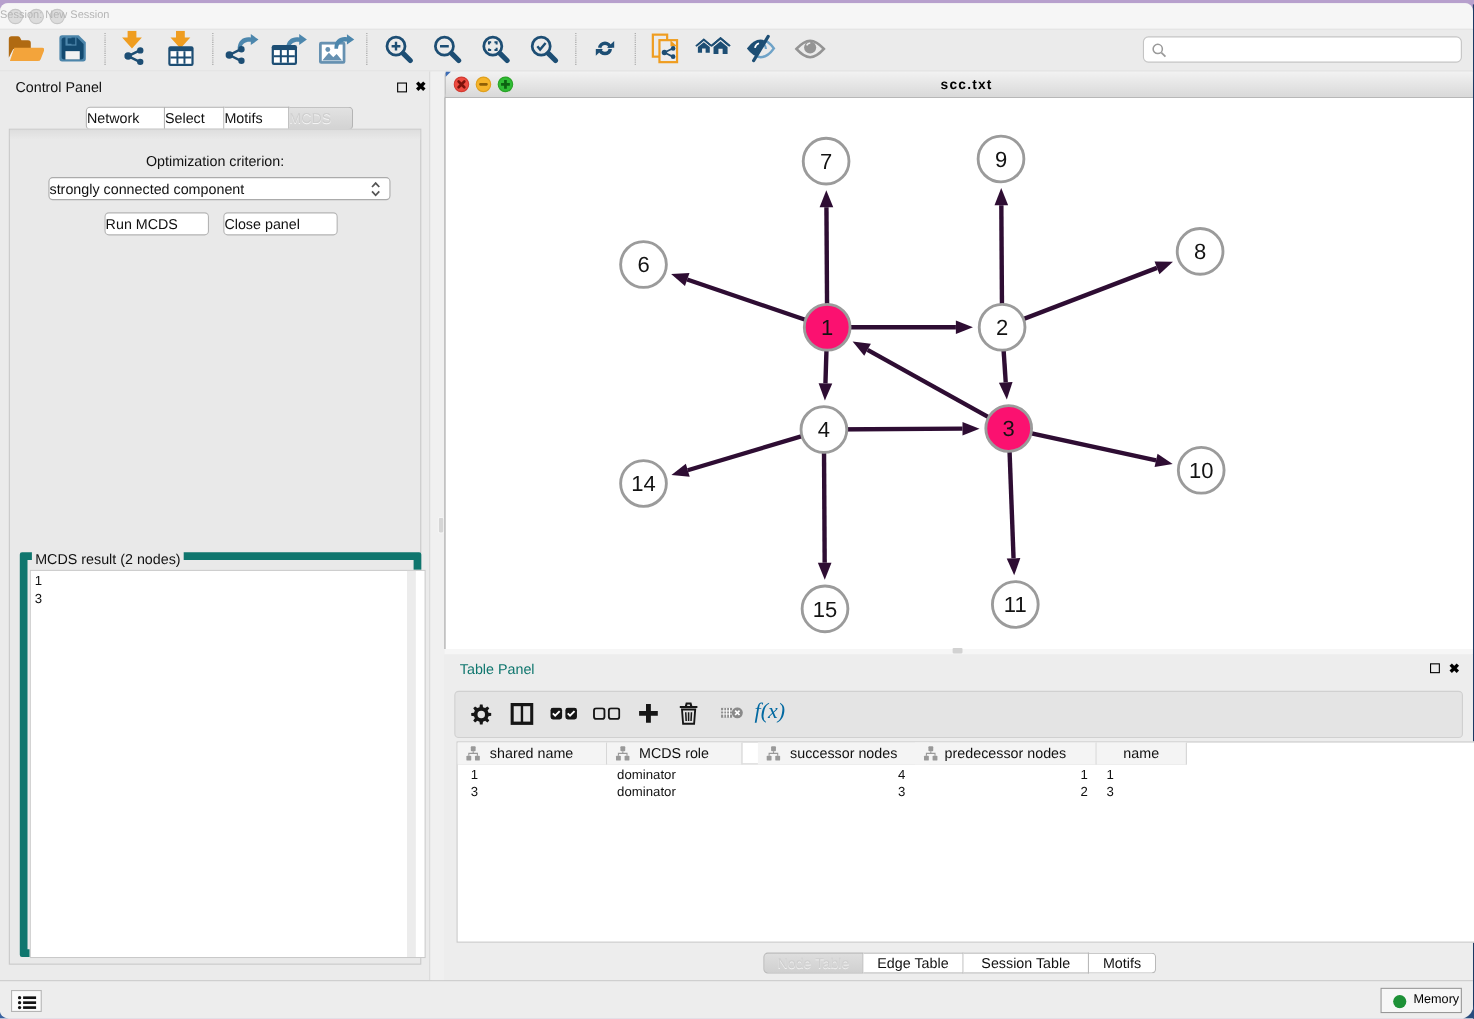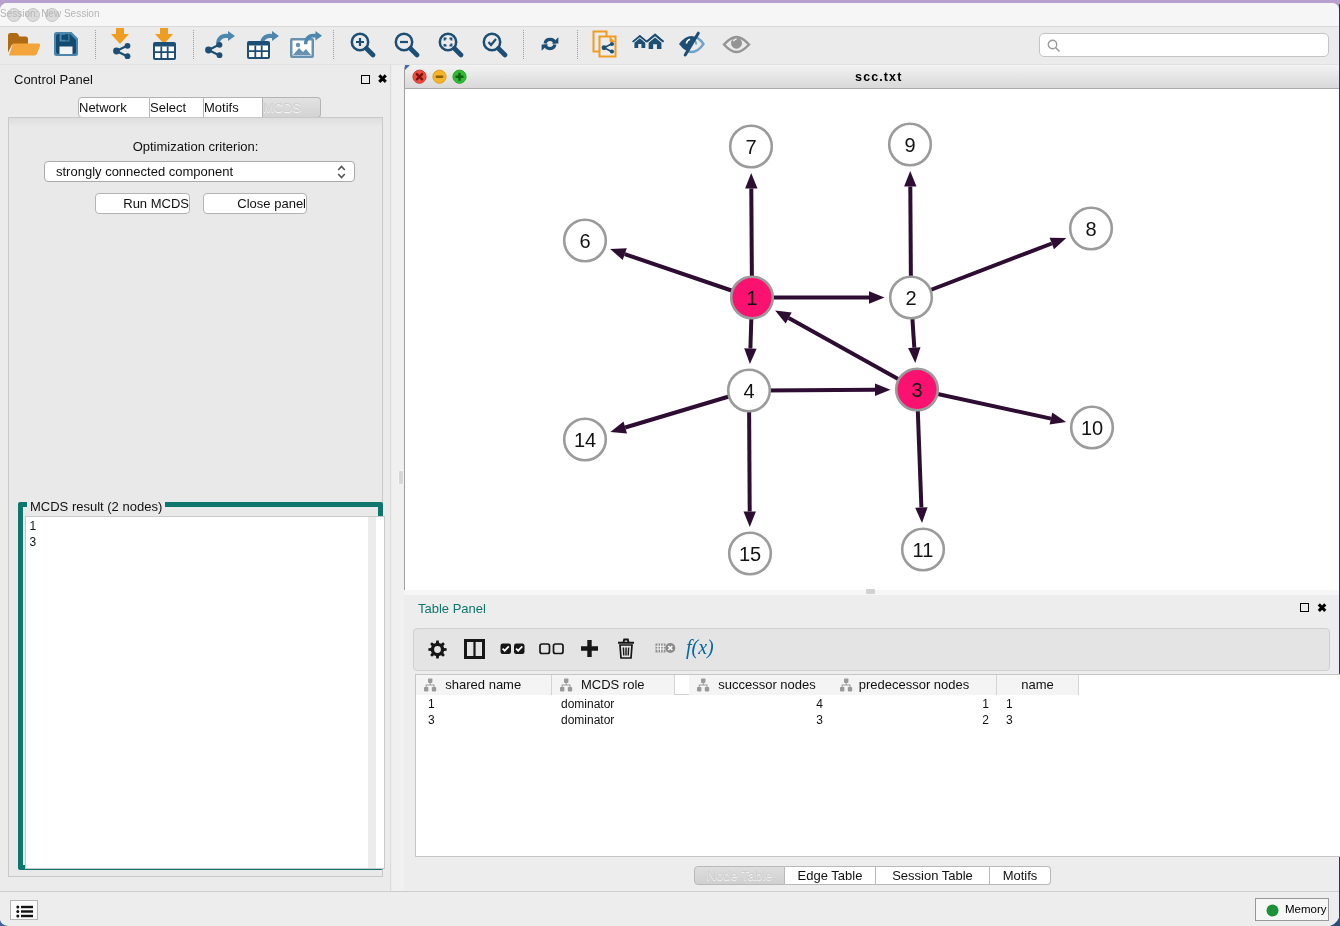--- a/index.html
+++ b/index.html
@@ -16,23 +16,23 @@
 #cpmax{left:361px;top:10px;width:9px;height:9px;border:1.6px solid #000}
 .xicon{font-size:12px;font-weight:bold;color:#000}
 #tabrow{left:78px;top:32px;height:21px;white-space:nowrap;font-size:0}
 .tab{display:inline-block;height:21px;border:1px solid #b4b4b4;border-left:none;background:#fff;font-size:13px;color:#111;line-height:19px;vertical-align:top}
 .tab.first{border-left:1px solid #b4b4b4;border-radius:4px 0 0 4px}
 .tab.last{border-radius:0 4px 4px 0}
 .tab.sel{background:linear-gradient(#e2e2e2,#d3d3d3);color:#cfcfcf;text-shadow:0 1px 0 #f5f5f5}
 #cpcontent{left:8px;top:52px;width:375px;height:760px;border:1px solid #c9c9c9;background:#e9e9e9}
 #cpcontent .band{left:0;top:0;width:100%;height:9px;background:linear-gradient(#dedede,#e9e9e9)}
 #optlabel{left:0;top:21px;width:100%;text-align:center;font-size:13px;color:#111}
-#combo{left:35px;top:43px;width:311px;height:21px;background:#fff;border:1px solid #ababab;border-radius:4px;font-size:13px;color:#111;line-height:19px;padding-left:11px}
-.btn{top:75px;height:21px;background:#fff;border:1px solid #b4b4b4;border-radius:4px;font-size:13px;color:#111;text-align:right;line-height:19px}
-#fieldset{left:9px;top:384px;width:365px;height:368px;border:5px solid #0f766e;border-radius:2px}
+#combo{left:35px;top:43px;width:311px;height:21px;background:#fff;border:1px solid #ababab;border-radius:4px;font-size:13px;color:#111;line-height:19px;}
+.btn{top:75px;height:21px;background:#fff;border:1px solid #b4b4b4;border-radius:4px;font-size:13px;color:#111;text-align:left;line-height:19px}
+#fieldset{left:9px;top:384px;width:365px;height:368px;border:7px solid #0f766e;border-radius:2px}
 #fslabel{left:4px;top:-8px;background:#e9e9e9;padding:0 3px;font-size:13px;color:#111}
 #fsinner{left:1.5px;top:9px;width:360px;height:353px;background:#fff;border:1px solid #c9c9c9}
 #fsinner .txt{font-size:12px;color:#111;left:4px}
 #fsscroll{left:342px;top:0;width:8px;height:100%;background:#ececec}
 #vdiv{left:392px;top:65px;width:12px;height:826px;background:#f0f0f0}
 #vgrip{left:397.5px;top:470px;width:6px;height:15px;background:#d6d6d6;border:1px solid #f5f5f5;border-radius:2px}
 #ntitle{left:404px;top:65px;width:934.5px;height:23.5px;background:linear-gradient(#f2f2f2,#d9d9d9);border-bottom:1px solid #a9a9a9;border-left:1px solid #9f9f9f;border-radius:4px 0 0 0}
 #nname{left:7px;top:5px;width:100%;text-align:center;font-size:12.5px;color:#000;font-weight:bold;letter-spacing:1.1px}
 #canvas{left:404px;top:88.5px;width:934.5px;height:501px;background:#fff;border-left:1px solid #9f9f9f}
 #hdiv{left:404px;top:589.5px;width:934.5px;height:5.5px;background:#f6f6f6}

